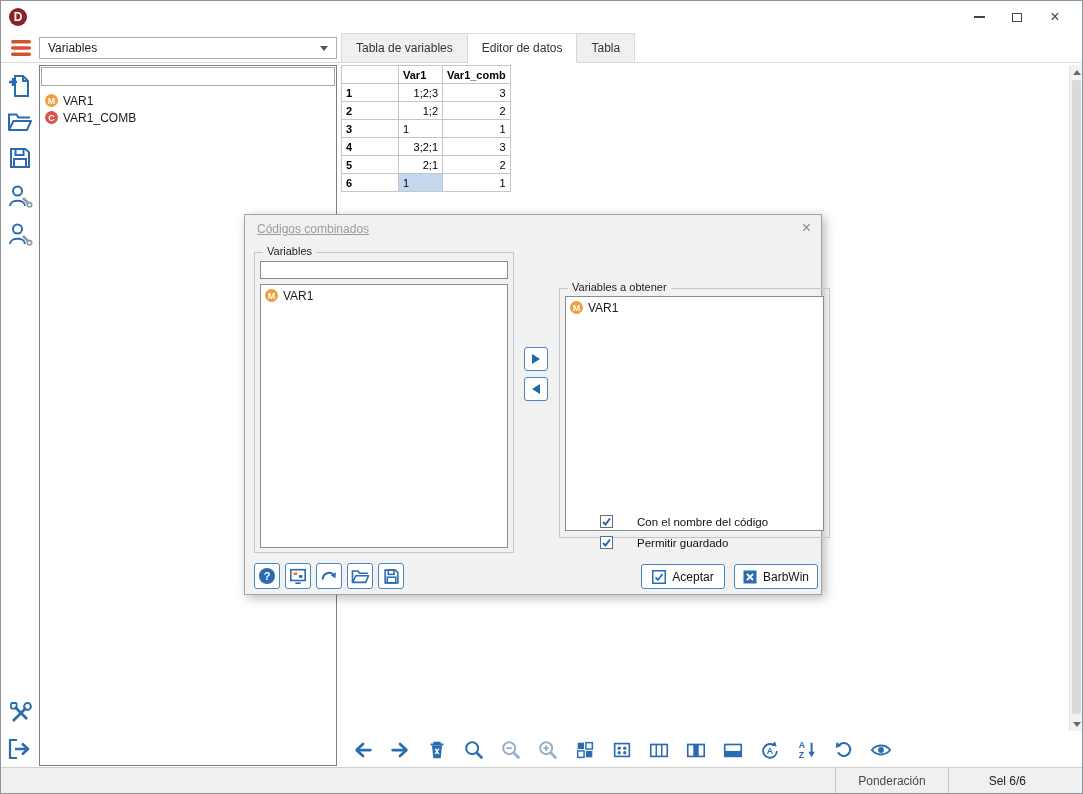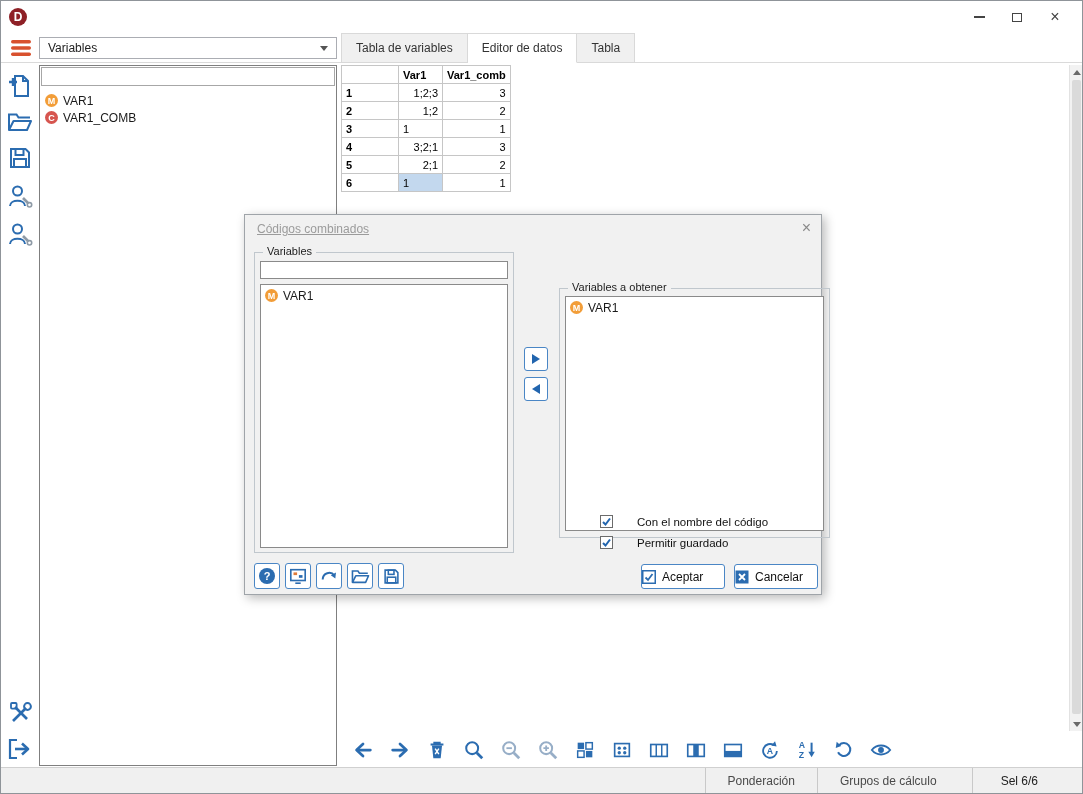--- a/index.html
+++ b/index.html
@@ -62,42 +62,42 @@
   .scroll-arrow { position: absolute; left: 0; width: 13px; height: 14px; display: flex; align-items: center; justify-content: center; }
   .tri-up { width: 0; height: 0; border-left: 4px solid transparent; border-right: 4px solid transparent; border-bottom: 5px solid #6a6a6a; }
   .tri-down { width: 0; height: 0; border-left: 4px solid transparent; border-right: 4px solid transparent; border-top: 5px solid #6a6a6a; }
   .scroll-thumb { position: absolute; left: 2px; top: 15px; width: 9px; height: 634px; background: #dadada; border-radius: 2px; }
 
   
   .statusbar { position: absolute; left: 0; right: 0; bottom: 0; height: 26px; background: #f0f0f0; border-top: 1px solid #d0d0d0; font-size: 12px; color: #3c3c3c; }
   .status-msg { position: absolute; left: 490px; top: 0; height: 100%; width: 180px; display: flex; align-items: center; justify-content: center; }
   .status-secs { position: absolute; right: 16px; top: 0; height: 100%; display: flex; }
   .status-sec { border-left: 1px solid #c9c9c9; height: 100%; display: flex; align-items: center; padding: 0 22px; color: #4a4a4a; }
-  .status-sel { padding: 0 28px; color: #222; margin-left: 13px; }
+  .status-sel { padding: 0 40px; color: #222; }
 
   
   .dialog { position: absolute; left: 243px; top: 213px; width: 578px; height: 381px; background: #f1f1f1; border: 1px solid #9fa4a9; box-shadow: 3px 3px 10px rgba(0,0,0,.28); z-index: 10; }
   .dialog-titlebar { position: absolute; top: 0; left: 0; right: 0; height: 28px; display: flex; align-items: center; padding: 0 12px; }
   .dialog-title { font-size: 12px; color: #9b9b9b; text-decoration: underline; }
   .dialog-close { position: absolute; right: 10px; top: 4px; font-size: 16px; color: #8a8a8a; line-height: 18px; }
   .groupbox { position: absolute; border: 1px solid #c0c7cd; }
   .groupbox-label { position: absolute; top: -8px; left: 8px; background: #f1f1f1; padding: 0 4px; font-size: 11px; color: #222; }
   .gb-left { left: 9px; top: 37px; width: 260px; height: 301px; }
   .gb-right { left: 314px; top: 37px; width: 271px; height: 250px; margin-top: 36px; }
   .filter-input { position: absolute; left: 5px; top: 8px; right: 5px; height: 18px; border: 1px solid #8a8a8a; background: #fff; font-size: 12px; font-family: "Liberation Sans", sans-serif; padding: 0 3px; }
   .dlg-list { position: absolute; background: #fff; border: 1px solid #8a8a8a; padding: 2px; overflow: hidden; }
   .src-list { left: 5px; top: 31px; right: 5px; bottom: 4px; }
   .tgt-list { left: 5px; top: 7px; right: 5px; bottom: 6px; }
   .move-btn { position: absolute; left: 279px; width: 24px; height: 24px; background: #fff; border: 1px solid #4a86c5; border-radius: 3px; display: flex; align-items: center; justify-content: center; }
   .chk { position: absolute; left: 319px; display: flex; align-items: center; gap: 24px; font-size: 11.5px; color: #111; margin-left: 36px; }
   .chk-box { width: 13px; height: 13px; background: #fff; border: 1px solid #6b6b6b; display: flex; align-items: center; justify-content: center; }
   .dlg-tools { position: absolute; left: 9px; top: 348px; display: flex; gap: 5px; }
   .dlg-toolbtn { width: 26px; height: 26px; background: #fff; border: 1px solid #4a86c5; border-radius: 3px; display: flex; align-items: center; justify-content: center; }
   .help-circle { width: 16px; height: 16px; border-radius: 50%; background: #2b6cb0; color: #fff; font-size: 11px; font-weight: bold; display: flex; align-items: center; justify-content: center; }
-  .dlg-btn { position: absolute; top: 349px; width: 84px; height: 25px; background: #fff; border: 1px solid #4a86c5; border-radius: 3px; display: flex; align-items: center; justify-content: flex-start; gap: 6px; font-size: 12px; color: #111; }
+  .dlg-btn { position: absolute; top: 349px; width: 84px; height: 25px; background: #fff; border: 1px solid #4a86c5; border-radius: 3px; display: flex; align-items: center; justify-content: center; gap: 6px; font-size: 12px; color: #111; }
   .btn-accept { left: 396px; }
   .btn-cancel { left: 489px; }
 </style>
 </head>
 <body>
 
 <div class="window">
 
   <div class="titlebar">
     <div class="logo">D</div>
@@ -337,21 +337,21 @@
         <rect x="0.75" y="0.75" width="12.5" height="12.5" fill="#fff" stroke="#2b6cb0" stroke-width="1.5"></rect>
         <path d="M3.5 7.5 L6 10 L10.5 4" fill="none" stroke="#2b6cb0" stroke-width="1.8"></path>
       </svg>
       <span>Aceptar</span>
     </div>
     <div class="dlg-btn btn-cancel">
       <svg width="14" height="14" viewBox="0 0 14 14">
         <rect x="0.5" y="0.5" width="13" height="13" fill="#2b6cb0"></rect>
         <path d="M4 4 L10 10 M10 4 L4 10" stroke="#fff" stroke-width="1.8"></path>
       </svg>
-      <span>Cancelar</span>
+      <span>BarbWin</span>
     </div>
   </div>
 
   <div class="bottombar">
     <div class="tbico">
       <svg width="22" height="22" viewBox="0 0 24 24">
         <path d="M20 12 H7" stroke="#2b6cb0" stroke-width="3" stroke-linecap="round"></path>
         <path d="M12 5.5 L5 12 l7 6.5" fill="none" stroke="#2b6cb0" stroke-width="3" stroke-linecap="round" stroke-linejoin="round"></path>
       </svg>
     </div>
@@ -458,18 +458,17 @@
       </div>
     <div class="scroll-thumb"></div>
     <div class="scroll-arrow" style="bottom:0">
         <span class="tri-down"></span>
       </div>
   </div>
 
   <div class="statusbar">
     <div class="status-secs">
       <div class="status-sec">Ponderación</div>
-      <div class="status-sec">Grupos de cálculo</div>
       <div class="status-sec status-sel">Sel 6/6</div>
     </div>
   </div>
 
 </div>
 
 </body></html>

